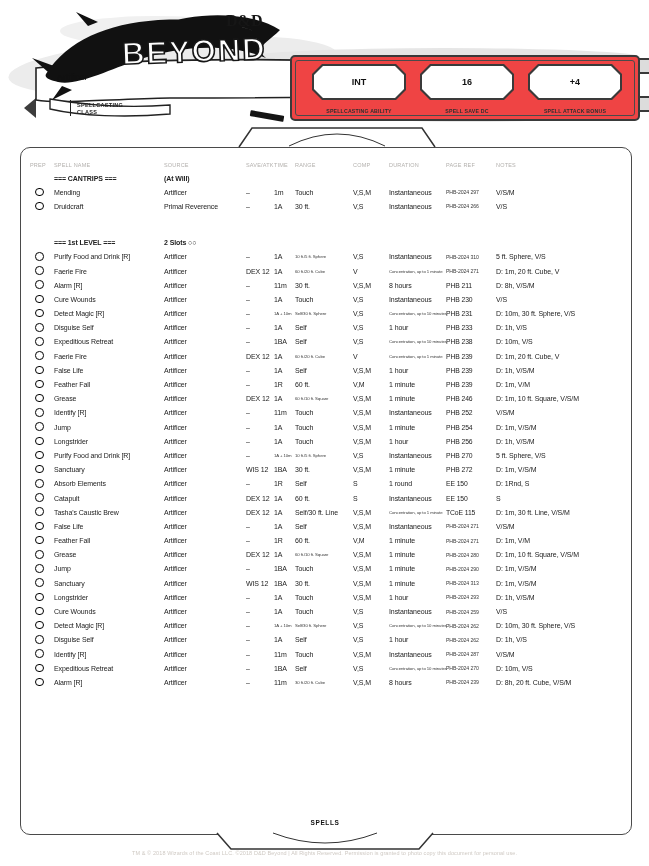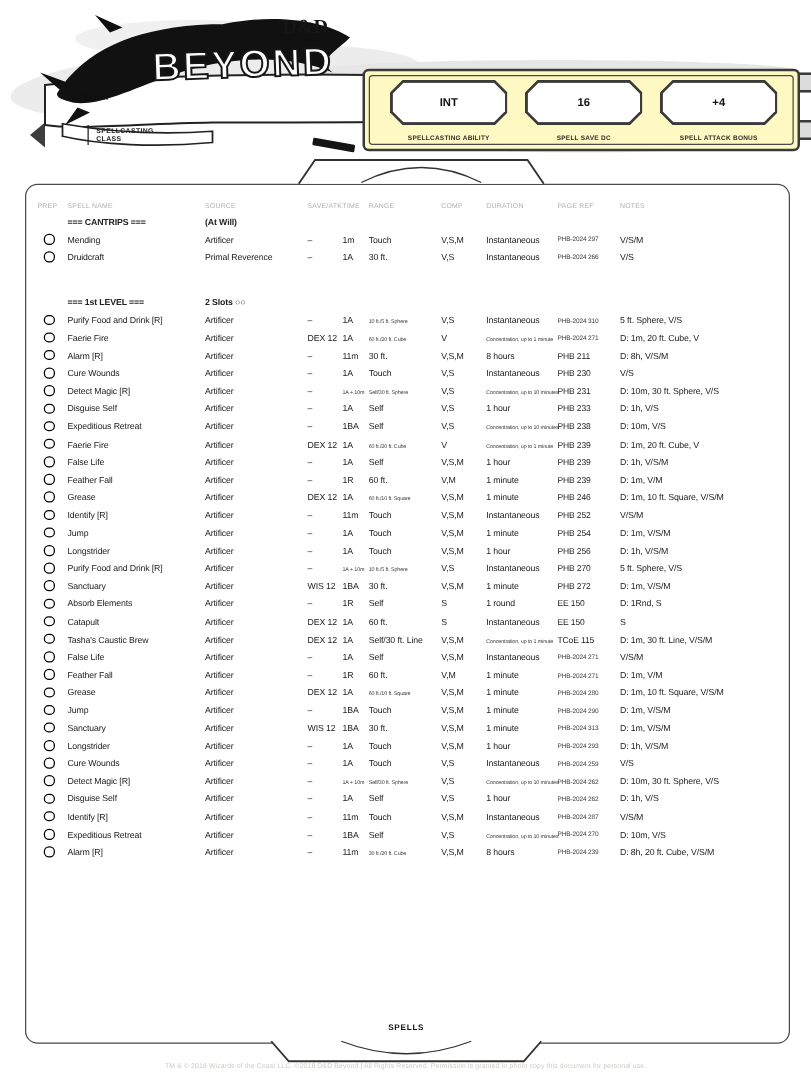--- a/index.html
+++ b/index.html
@@ -13,21 +13,21 @@
   .smudge.s4{left:250px;top:48px;width:390px;height:18px;background:#e6e6e6;}
   
   .logo-svg{position:absolute;left:28px;top:2px;z-index:2;}
   
   .ribbon-svg{position:absolute;left:20px;top:52px;z-index:1;}
   .class-name{position:absolute;left:57px;top:72px;z-index:3;font-size:9px;color:#111;}
   .class-label{position:absolute;left:70px;top:100px;z-index:3;border-left:1.5px solid #222;
                padding:2px 0 0 6px;font-size:5.5px;font-weight:700;letter-spacing:.3px;
                color:#222;width:60px;line-height:1.3;}
   
-  .plate{position:absolute;left:290px;top:55px;width:346px;height:62px;background:#fef9c3;
+  .plate{position:absolute;left:290px;top:55px;width:346px;height:62px;background:#ef4444;
          border:2px solid #3a3a3a;border-radius:5px;z-index:2;}
   .plate::before{content:"";position:absolute;inset:3px;border:1px solid #4a4a4a;border-radius:3px;pointer-events:none;}
   .edge-tab{position:absolute;width:12px;height:12px;background:#dcdcdc;border:2px solid #3a3a3a;border-right:none;z-index:1;}
   .edge-tab.t1{left:637px;top:58px;}
   .edge-tab.t2{left:637px;top:96px;}
   .stat{position:absolute;top:7px;width:94px;}
   .stat.st0{left:20px;} .stat.st1{left:128px;} .stat.st2{left:236px;}
   .stat-oct{width:94px;height:36px;background:#3a3a3a;padding:0;
             clip-path:polygon(10px 0,84px 0,94px 10px,94px 26px,84px 36px,10px 36px,0 26px,0 10px);}
   .stat-oct-in{position:absolute;left:2px;top:2px;width:90px;height:32px;background:#fff;

